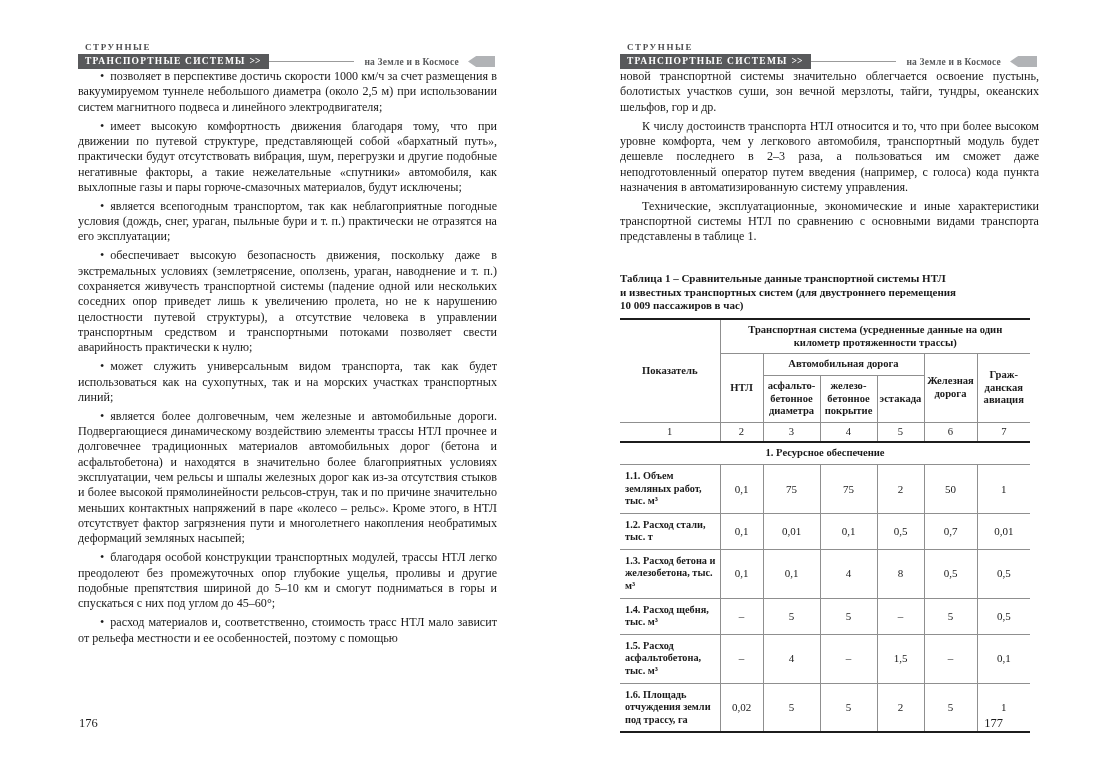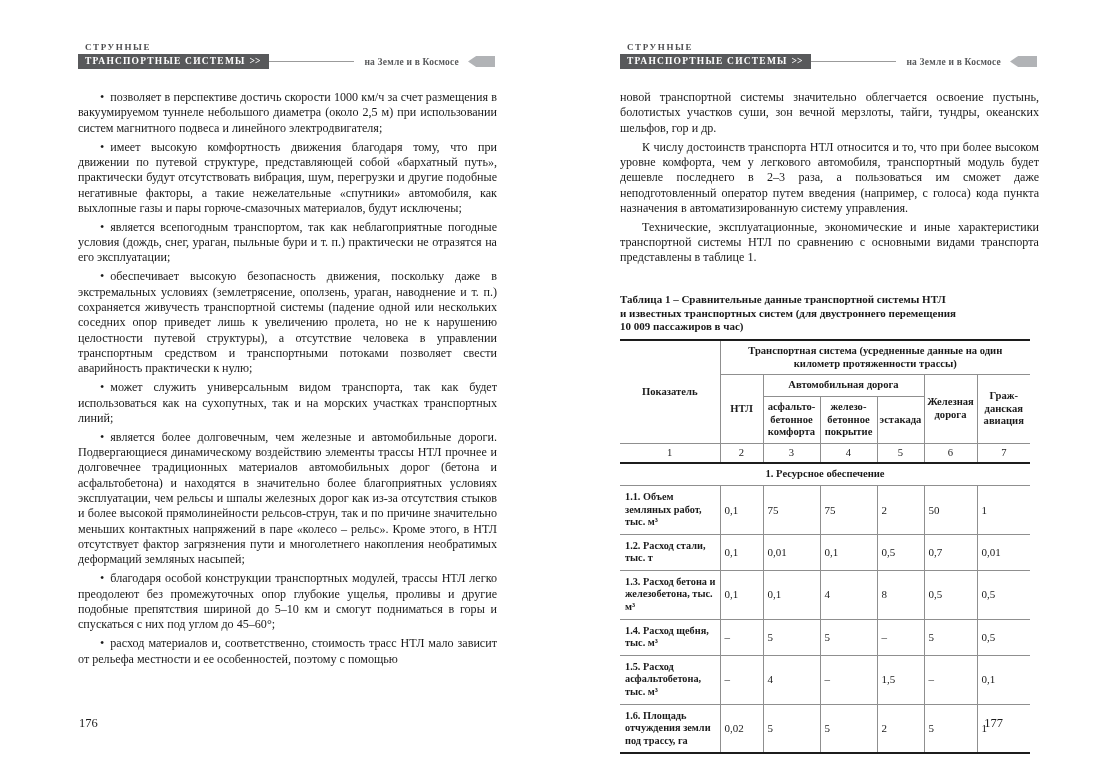--- a/index.html
+++ b/index.html
@@ -35,21 +35,21 @@
   .head-subtitle {
     font-size: 9.5px; font-weight: bold; color: #58595b;
     white-space: nowrap; margin-right: 9px; letter-spacing: 0.2px;
   }
   .head-arrow {
     width: 27px; height: 11px; background: #b1b3b6; flex: 0 0 auto;
     clip-path: polygon(0 50%, 30% 0, 100% 0, 100% 100%, 30% 100%);
   }
 
   
-  .body-text { margin-top: 21px; }
+  .body-text { }
   .para {
     font-size: 12.1px; line-height: 15.35px; text-align: justify;
     text-indent: 22px; margin: 0 0 3.5px 0;
   }
   .para.noindent { text-indent: 0; }
 
   
   .tbl-caption { margin-top: 27px; }
   .tbl-caption div {
     font-size: 11px; font-weight: bold; line-height: 13.8px;
@@ -74,21 +74,21 @@
     text-align: center; font-size: 10.6px; padding: 3px 2px;
     border-bottom: 2px solid #1c1c1c;
   }
   .cmp-table .section-row td {
     text-align: center; font-weight: bold; padding: 4px 2px;
   }
   .cmp-table .lbl {
     text-align: left; font-weight: bold; font-size: 10.3px;
     padding: 5px 3px 5px 5px;
   }
-  .cmp-table .val { font-size: 11px; }
+  .cmp-table .val { text-align: center; font-size: 11px; }
 
   
   .page-number { position: absolute; top: 674px; font-size: 12.5px; color: #1a1a1a; }
   .page.left  .page-number { left: 1px; text-align: center; }
   .page.right .page-number { right: 36px; }
 </style>
 </head>
 <body>
 
 <div class="spread">
@@ -156,21 +156,21 @@
           <td class="th" rowspan="3">Показатель</td>
           <td class="th group" colspan="6">Транспортная система (усредненные данные на один километр протяженности трассы)</td>
         </tr>
         <tr>
           <td class="th" rowspan="2">НТЛ</td>
           <td class="th" colspan="3">Автомобильная дорога</td>
           <td class="th" rowspan="2">Железная дорога</td>
           <td class="th" rowspan="2">Граж-данская авиация</td>
         </tr>
         <tr>
-          <td class="th">асфальто-бетонное комфорта</td>
+          <td class="th">асфальто-бетонное диаметра</td>
           <td class="th">железо-бетонное покрытие</td>
           <td class="th">эстакада</td>
         </tr>
         <tr class="num-row">
           <td>1</td>
           <td>2</td>
           <td>3</td>
           <td>4</td>
           <td>5</td>
           <td>6</td>

